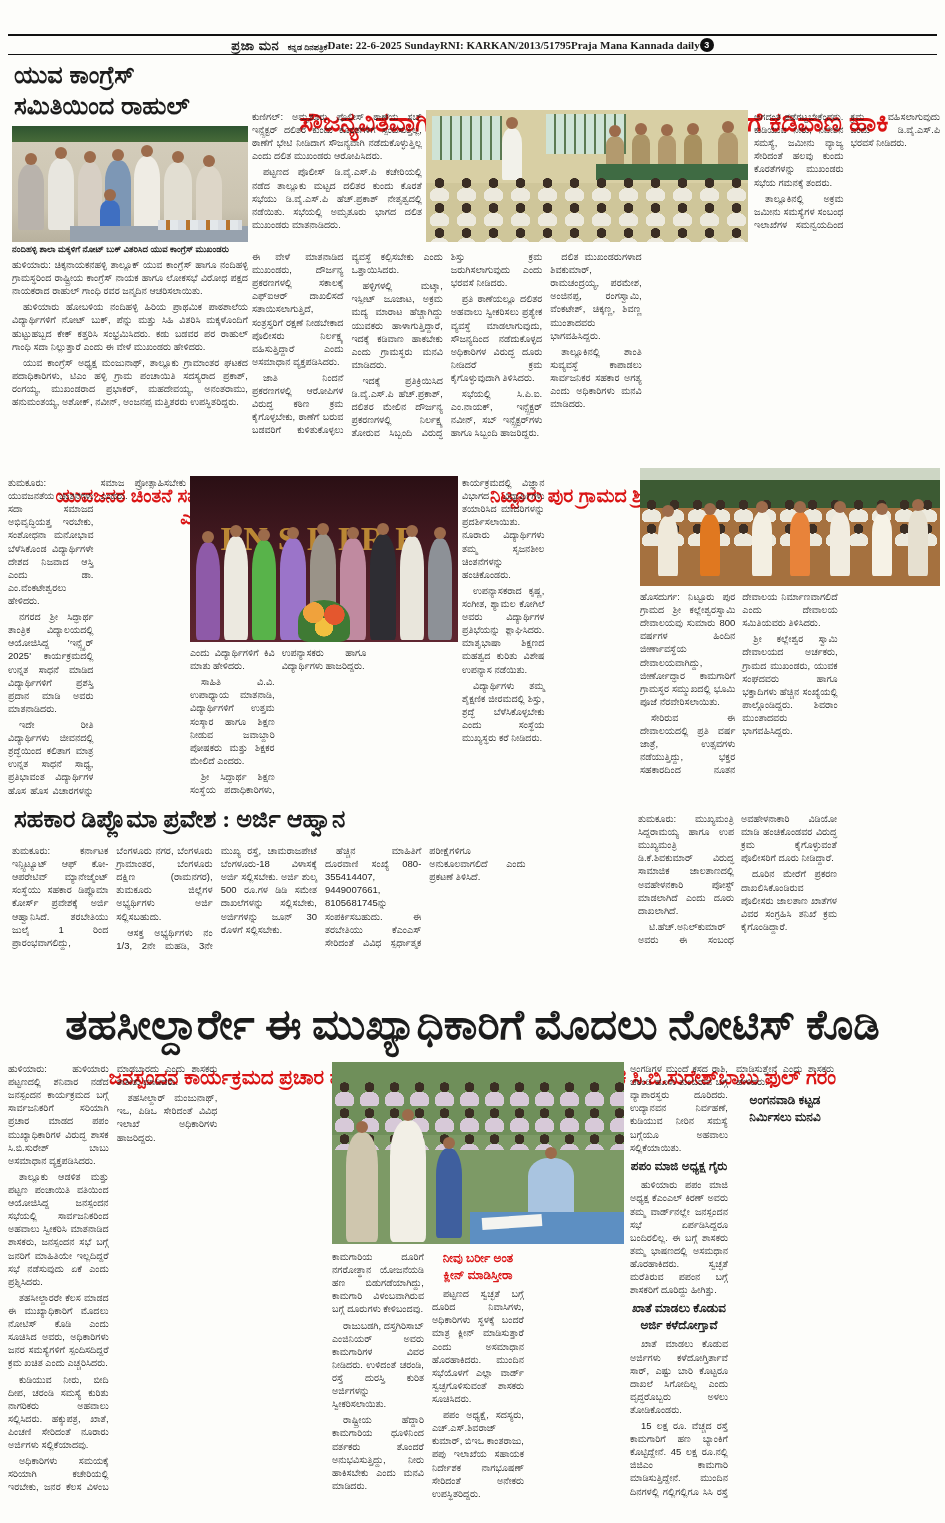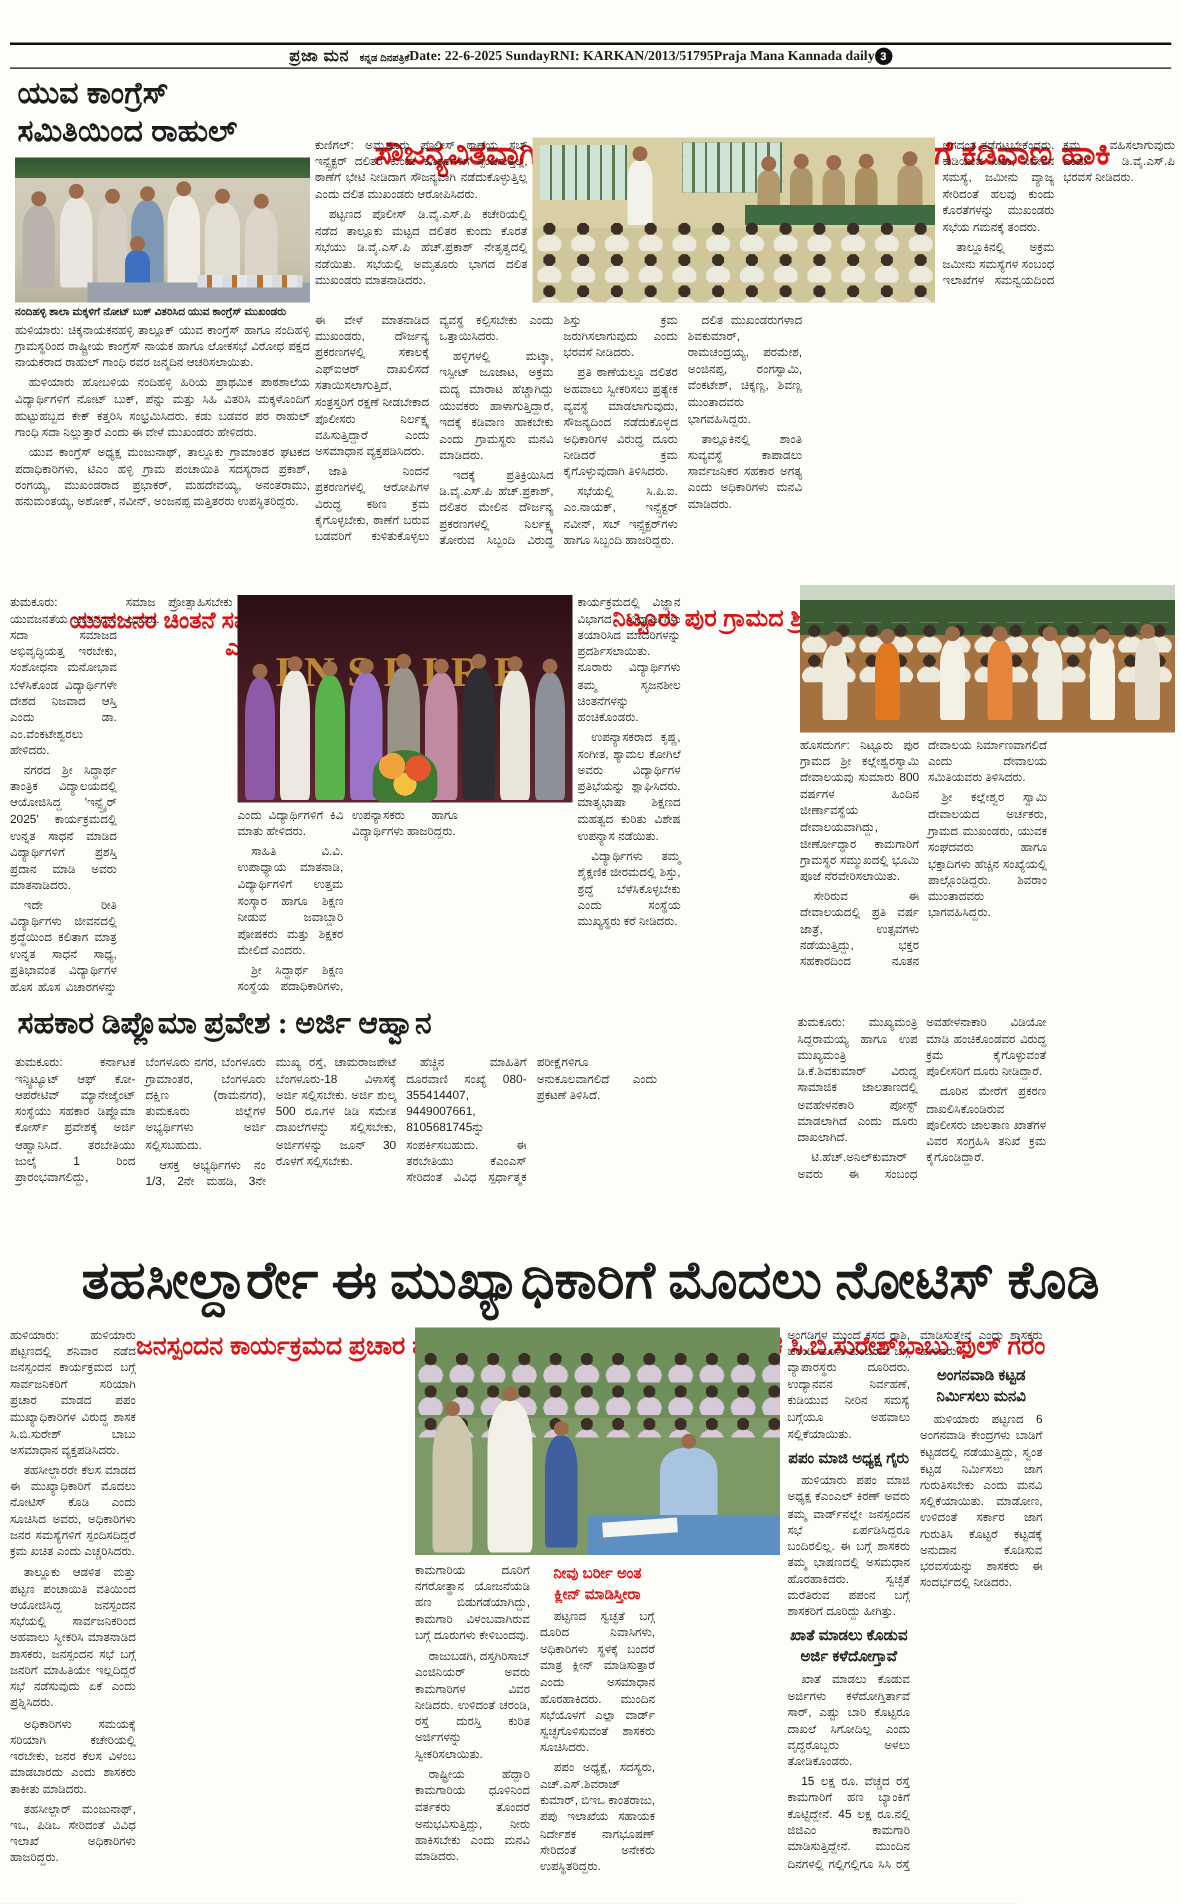--- a/index.html
+++ b/index.html
@@ -179,22 +179,23 @@
       <p class="para">ತುಮಕೂರು: ಮುಖ್ಯಮಂತ್ರಿ ಸಿದ್ದರಾಮಯ್ಯ ಹಾಗೂ ಉಪ ಮುಖ್ಯಮಂತ್ರಿ ಡಿ.ಕೆ.ಶಿವಕುಮಾರ್ ವಿರುದ್ಧ ಸಾಮಾಜಿಕ ಜಾಲತಾಣದಲ್ಲಿ ಅವಹೇಳನಕಾರಿ ಪೋಸ್ಟ್ ಮಾಡಲಾಗಿದೆ ಎಂದು ದೂರು ದಾಖಲಾಗಿದೆ.</p>
       <p class="para">ಟಿ.ಹೆಚ್.ಅನಿಲ್‌ಕುಮಾರ್ ಅವರು ಈ ಸಂಬಂಧ ಅವಹೇಳನಾಕಾರಿ ವಿಡಿಯೋ ಮಾಡಿ ಹಂಚಿಕೊಂಡವರ ವಿರುದ್ಧ ಕ್ರಮ ಕೈಗೊಳ್ಳುವಂತೆ ಪೊಲೀಸರಿಗೆ ದೂರು ನೀಡಿದ್ದಾರೆ.</p>
       <p class="para">ದೂರಿನ ಮೇರೆಗೆ ಪ್ರಕರಣ ದಾಖಲಿಸಿಕೊಂಡಿರುವ ಪೊಲೀಸರು ಜಾಲತಾಣ ಖಾತೆಗಳ ವಿವರ ಸಂಗ್ರಹಿಸಿ ತನಿಖೆ ಕ್ರಮ ಕೈಗೊಂಡಿದ್ದಾರೆ.</p>
     </div>
 
   <div class="hl center" style="left:8px;top:962px;width:929px;font-size:42px;line-height:1.3;font-family:'Liberation Serif',serif;">ತಹಸೀಲ್ದಾರ್ರೇ ಈ ಮುಖ್ಯಾಧಿಕಾರಿಗೆ ಮೊದಲು ನೋಟಿಸ್ ಕೊಡಿ</div>
   <div class="hl red center" style="left:8px;top:1030px;width:929px;font-size:20px;">ಜನಸ್ಪಂದನ ಕಾರ್ಯಕ್ರಮದ ಪ್ರಚಾರ ಮಾಡದ ಪಪಂ ಮುಖ್ಯಾಧಿಕಾರಿಗಳ ಮೇಲೆ ಶಾಸಕ ಸಿ.ಬಿ.ಸುರೇಶ್‌ಬಾಬು ಫುಲ್ ಗರಂ</div>
 
   <div class="txt" style="left:8px;top:1062px;width:318px;height:457px;column-count:3;column-gap:8px;">
       <p class="para">ಹುಳಿಯಾರು: ಹುಳಿಯಾರು ಪಟ್ಟಣದಲ್ಲಿ ಶನಿವಾರ ನಡೆದ ಜನಸ್ಪಂದನ ಕಾರ್ಯಕ್ರಮದ ಬಗ್ಗೆ ಸಾರ್ವಜನಿಕರಿಗೆ ಸರಿಯಾಗಿ ಪ್ರಚಾರ ಮಾಡದ ಪಪಂ ಮುಖ್ಯಾಧಿಕಾರಿಗಳ ವಿರುದ್ಧ ಶಾಸಕ ಸಿ.ಬಿ.ಸುರೇಶ್ ಬಾಬು ಅಸಮಾಧಾನ ವ್ಯಕ್ತಪಡಿಸಿದರು.</p>
+      <p class="para">ತಾಲ್ಲೂಕು ಆಡಳಿತ ಮತ್ತು ಪಟ್ಟಣ ಪಂಚಾಯಿತಿ ವತಿಯಿಂದ ಆಯೋಜಿಸಿದ್ದ ಜನಸ್ಪಂದನ ಸಭೆಯಲ್ಲಿ ಸಾರ್ವಜನಿಕರಿಂದ ಅಹವಾಲು ಸ್ವೀಕರಿಸಿ ಮಾತನಾಡಿದ ಶಾಸಕರು, ಜನಸ್ಪಂದನ ಸಭೆ ಬಗ್ಗೆ ಜನರಿಗೆ ಮಾಹಿತಿಯೇ ಇಲ್ಲದಿದ್ದರೆ ಸಭೆ ನಡೆಸುವುದು ಏಕೆ ಎಂದು ಪ್ರಶ್ನಿಸಿದರು.</p>
       <p class="para">ತಹಸೀಲ್ದಾರರೇ ಕೆಲಸ ಮಾಡದ ಈ ಮುಖ್ಯಾಧಿಕಾರಿಗೆ ಮೊದಲು ನೋಟಿಸ್ ಕೊಡಿ ಎಂದು ಸೂಚಿಸಿದ ಅವರು, ಅಧಿಕಾರಿಗಳು ಜನರ ಸಮಸ್ಯೆಗಳಿಗೆ ಸ್ಪಂದಿಸದಿದ್ದರೆ ಕ್ರಮ ಖಚಿತ ಎಂದು ಎಚ್ಚರಿಸಿದರು.</p>
-      <p class="para">ತಾಲ್ಲೂಕು ಆಡಳಿತ ಮತ್ತು ಪಟ್ಟಣ ಪಂಚಾಯಿತಿ ವತಿಯಿಂದ ಆಯೋಜಿಸಿದ್ದ ಜನಸ್ಪಂದನ ಸಭೆಯಲ್ಲಿ ಸಾರ್ವಜನಿಕರಿಂದ ಅಹವಾಲು ಸ್ವೀಕರಿಸಿ ಮಾತನಾಡಿದ ಶಾಸಕರು, ಜನಸ್ಪಂದನ ಸಭೆ ಬಗ್ಗೆ ಜನರಿಗೆ ಮಾಹಿತಿಯೇ ಇಲ್ಲದಿದ್ದರೆ ಸಭೆ ನಡೆಸುವುದು ಏಕೆ ಎಂದು ಪ್ರಶ್ನಿಸಿದರು.</p>
+      <p class="para">ಕುಡಿಯುವ ನೀರು, ಬೀದಿ ದೀಪ, ಚರಂಡಿ ಸಮಸ್ಯೆ ಕುರಿತು ನಾಗರಿಕರು ಅಹವಾಲು ಸಲ್ಲಿಸಿದರು. ಹಕ್ಕುಪತ್ರ, ಖಾತೆ, ಪಿಂಚಣಿ ಸೇರಿದಂತೆ ನೂರಾರು ಅರ್ಜಿಗಳು ಸಲ್ಲಿಕೆಯಾದವು.</p>
       <p class="para">ಅಧಿಕಾರಿಗಳು ಸಮಯಕ್ಕೆ ಸರಿಯಾಗಿ ಕಚೇರಿಯಲ್ಲಿ ಇರಬೇಕು, ಜನರ ಕೆಲಸ ವಿಳಂಬ ಮಾಡಬಾರದು ಎಂದು ಶಾಸಕರು ತಾಕೀತು ಮಾಡಿದರು.</p>
       <p class="para">ತಹಸೀಲ್ದಾರ್ ಮಂಜುನಾಥ್, ಇಒ, ಪಿಡಿಒ ಸೇರಿದಂತೆ ವಿವಿಧ ಇಲಾಖೆ ಅಧಿಕಾರಿಗಳು ಹಾಜರಿದ್ದರು.</p>
     </div>
 
   <div class="photo" style="left:332px;top:1062px;width:292px;height:182px;background:linear-gradient(180deg,#6f8f5a 0 40%,#7d9a66 40% 100%);">
     <div class="crowd" style="left:0;top:18px;width:292px;height:70px;background-size:25px 26px;background-image:radial-gradient(circle 5px at 50% 28%,#3b2e24 97%,transparent),radial-gradient(ellipse 10px 9px at 50% 78%,#d7c9d8 97%,transparent);"></div>
     <div class="pp" style="left:14px;top:70px;width:32px;height:110px;background:#cfc6ae;"></div>
     <div class="pp" style="left:58px;top:58px;width:36px;height:122px;background:#f2efe6;"></div>
     <div class="pp" style="left:104px;top:86px;width:26px;height:90px;background:#3f5f9e;"></div>
     <div class="pp" style="left:196px;top:96px;width:46px;height:60px;background:#a9c4e0;"></div>
@@ -211,16 +212,15 @@
     </div>
 
   <div class="txt" style="left:630px;top:1062px;width:310px;height:457px;column-count:3;column-gap:8px;">
       <p class="para">ಅಂಗಡಿಗಳ ಮುಂದೆ ಕಸದ ರಾಶಿ, ಚರಂಡಿ ಹೂಳು ತುಂಬಿರುವ ಬಗ್ಗೆ ವ್ಯಾಪಾರಸ್ಥರು ದೂರಿದರು. ಉದ್ಯಾನವನ ನಿರ್ವಹಣೆ, ಕುಡಿಯುವ ನೀರಿನ ಸಮಸ್ಯೆ ಬಗ್ಗೆಯೂ ಅಹವಾಲು ಸಲ್ಲಿಕೆಯಾಯಿತು.</p>
       <p class="para sub-bold">ಪಪಂ ಮಾಜಿ ಅಧ್ಯಕ್ಷ ಗೈರು</p>
       <p class="para">ಹುಳಿಯಾರು ಪಪಂ ಮಾಜಿ ಅಧ್ಯಕ್ಷ ಕೆಎಂಎಲ್ ಕಿರಣ್ ಅವರು ತಮ್ಮ ವಾರ್ಡ್‌ನಲ್ಲೇ ಜನಸ್ಪಂದನ ಸಭೆ ಏರ್ಪಡಿಸಿದ್ದರೂ ಬಂದಿರಲಿಲ್ಲ. ಈ ಬಗ್ಗೆ ಶಾಸಕರು ತಮ್ಮ ಭಾಷಣದಲ್ಲಿ ಅಸಮಧಾನ ಹೊರಹಾಕಿದರು. ಸ್ವಚ್ಛತೆ ಮರೆತಿರುವ ಪಪಂನ ಬಗ್ಗೆ ಶಾಸಕರಿಗೆ ದೂರಿದ್ದು ಹೀಗಿತ್ತು.</p>
       <p class="para sub-bold">ಖಾತೆ ಮಾಡಲು ಕೊಡುವ ಅರ್ಜಿ ಕಳೆದೋಗ್ತಾವೆ</p>
       <p class="para">ಖಾತೆ ಮಾಡಲು ಕೊಡುವ ಅರ್ಜಿಗಳು ಕಳೆದೋಗ್ತಿರ್ತಾವೆ ಸಾರ್, ಎಷ್ಟು ಬಾರಿ ಕೊಟ್ಟರೂ ದಾಖಲೆ ಸಿಗೋದಿಲ್ಲ ಎಂದು ವೃದ್ಧರೊಬ್ಬರು ಅಳಲು ತೋಡಿಕೊಂಡರು.</p>
       <p class="para">15 ಲಕ್ಷ ರೂ. ವೆಚ್ಚದ ರಸ್ತೆ ಕಾಮಗಾರಿಗೆ ಹಣ ಬ್ಯಾಂಕಿಗೆ ಕೊಟ್ಟಿದ್ದೇನೆ. 45 ಲಕ್ಷ ರೂ.ನಲ್ಲಿ ಜಿಜಿಎಂ ಕಾಮಗಾರಿ ಮಾಡಿಸುತ್ತಿದ್ದೇನೆ. ಮುಂದಿನ ದಿನಗಳಲ್ಲಿ ಗಲ್ಲಿಗಲ್ಲಿಗೂ ಸಿಸಿ ರಸ್ತೆ ಮಾಡಿಸುತ್ತೇನೆ ಎಂದು ಶಾಸಕರು ಹೇಳಿದರು.</p>
       <p class="para sub-bold">ಅಂಗನವಾಡಿ ಕಟ್ಟಡ ನಿರ್ಮಿಸಲು ಮನವಿ</p>
-      <p class="para">ಹುಳಿಯಾರು ಪಟ್ಟಣದ 6 ಅಂಗನವಾಡಿ ಕೇಂದ್ರಗಳು ಬಾಡಿಗೆ ಕಟ್ಟಡದಲ್ಲಿ ನಡೆಯುತ್ತಿದ್ದು, ಸ್ವಂತ ಕಟ್ಟಡ ನಿರ್ಮಿಸಲು ಜಾಗ ಗುರುತಿಸಬೇಕು ಎಂದು ಮನವಿ ಸಲ್ಲಿಕೆಯಾಯಿತು. ಮಾಡೋಣ, ಉಳಿದಂತೆ ಸರ್ಕಾರ ಜಾಗ ಗುರುತಿಸಿ ಕೊಟ್ಟರೆ ಕಟ್ಟಡಕ್ಕೆ ಅನುದಾನ ಕೊಡಿಸುವ ಭರವಸೆಯನ್ನು ಶಾಸಕರು ಈ ಸಂದರ್ಭದಲ್ಲಿ ನೀಡಿದರು.</p>
     </div>
 
 </div>
 
 </body></html>

